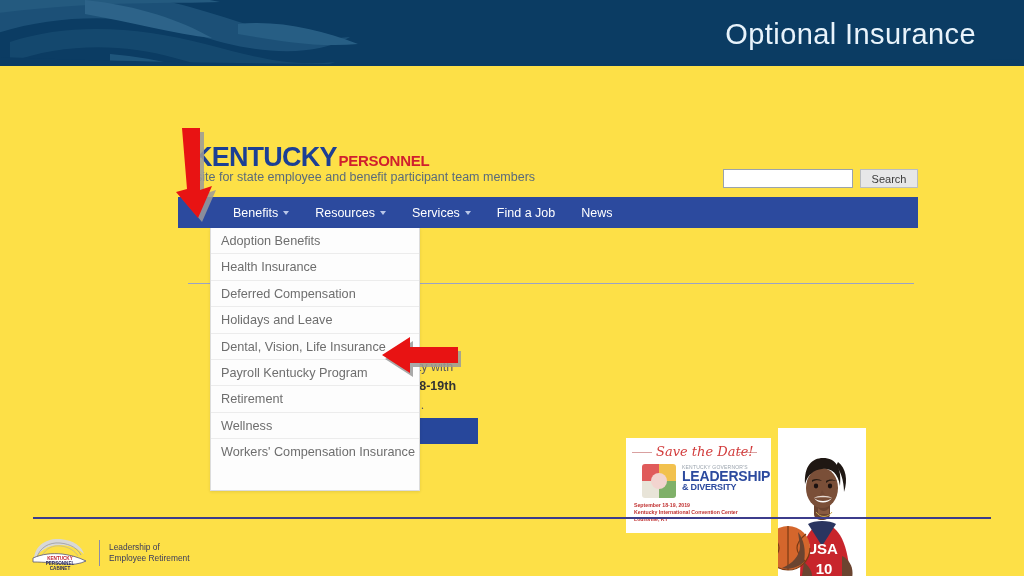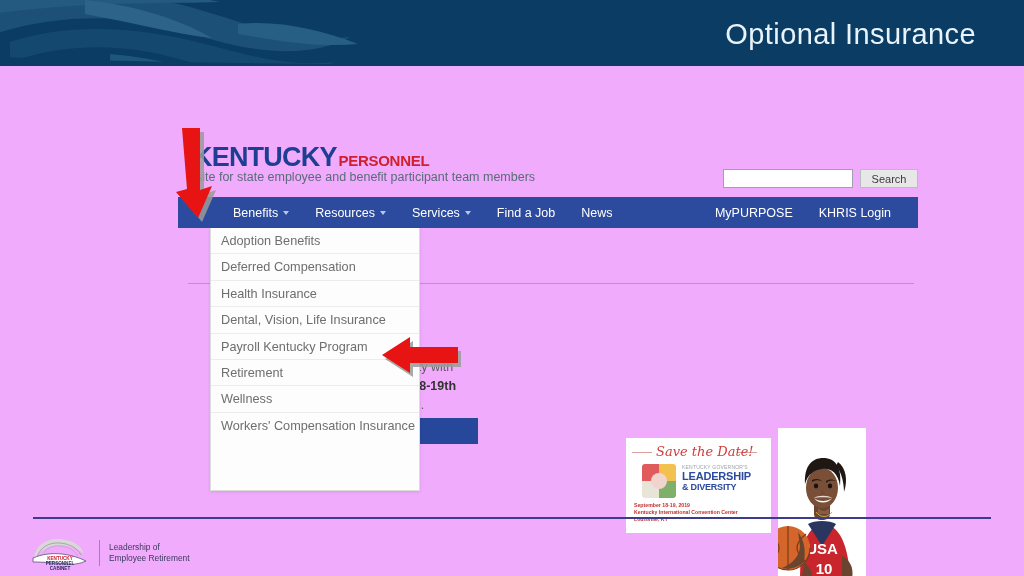--- a/index.html
+++ b/index.html
@@ -7,21 +7,21 @@
     width: 1024px; height: 576px;
     overflow: hidden;
     background: #ffffff;
     font-family: "Liberation Sans", sans-serif;
   }
 
   #slide {
     position: relative;
     width: 1024px;
     height: 576px;
-    background: #f0abfc;
+    background: #fde047;
     overflow: hidden;
     text-decoration: underline;
   }
 
   
   .banner {
     position: absolute;
     left: 0; top: 0;
     width: 1024px; height: 66px;
     background: #0b3c63;
@@ -235,21 +235,21 @@
     left: 56px; top: 26px;
     width: 85px;
   }
   .promo-ld-sm {
     font-size: 5px;
     color: #9aa3ad;
     letter-spacing: 0.2px;
     white-space: nowrap;
   }
   .promo-ld-1 {
-    font-size: 11px;
+    font-size: 14px;
     font-weight: bold;
     color: #2c4a9e;
     line-height: 12px;
     letter-spacing: -0.2px;
   }
   .promo-ld-2 {
     font-size: 9px;
     font-weight: bold;
     color: #2c4a9e;
     line-height: 10px;
@@ -385,28 +385,20 @@
         </div>
         <div class="nav-item">
           <span>Services</span>
           <span class="caret"></span>
         </div>
         <div class="nav-item">
           <span>Find a Job</span>
         </div>
         <div class="nav-item">
           <span>News</span>
-        </div>
-      </div>
-      <div class="nav-right">
-        <div class="nav-item">
-          <span>MyPURPOSE</span>
-        </div>
-        <div class="nav-item">
-          <span>KHRIS Login</span>
         </div>
       </div>
     </div>
 
     <div class="content-rule"></div>
 
     <div class="content">
       <div class="content-heading">onsor!</div>
       <div class="content-lines">
         <div class="content-line">
@@ -469,22 +461,23 @@
         <path d="M-8,106 C4,116 4,124 -8,134" stroke="#7a3a14" stroke-width="1.2" fill="none"></path>
         <path d="M28,106 C16,116 16,124 28,134" stroke="#7a3a14" stroke-width="1.2" fill="none"></path>
         <path d="M20,104 C26,112 28,122 26,134 C20,140 10,142 4,140 C14,136 22,128 22,118 Z" fill="#6b4430"></path>
         <path d="M26,134 C30,138 34,142 34,148 L24,148 Z" fill="#6b4430"></path>
         <path d="M64,128 C72,132 76,140 74,150 L64,150 Z" fill="#6b4430"></path>
       </svg>
     </div>
 
     <div class="dropdown">
       <div class="dd-item">Adoption Benefits</div>
+      <div class="dd-item">Health Insurance</div>
       <div class="dd-item">Deferred Compensation</div>
-      <div class="dd-item">Health Insurance</div>
+      <div class="dd-item">Holidays and Leave</div>
       <div class="dd-item">Dental, Vision, Life Insurance</div>
       <div class="dd-item">Payroll Kentucky Program</div>
       <div class="dd-item">Retirement</div>
       <div class="dd-item">Wellness</div>
       <div class="dd-item">Workers' Compensation Insurance</div>
     </div>
   </div>
 
   <svg class="arrow-down" viewBox="0 0 58 98">
     <g transform="translate(4,4)">

